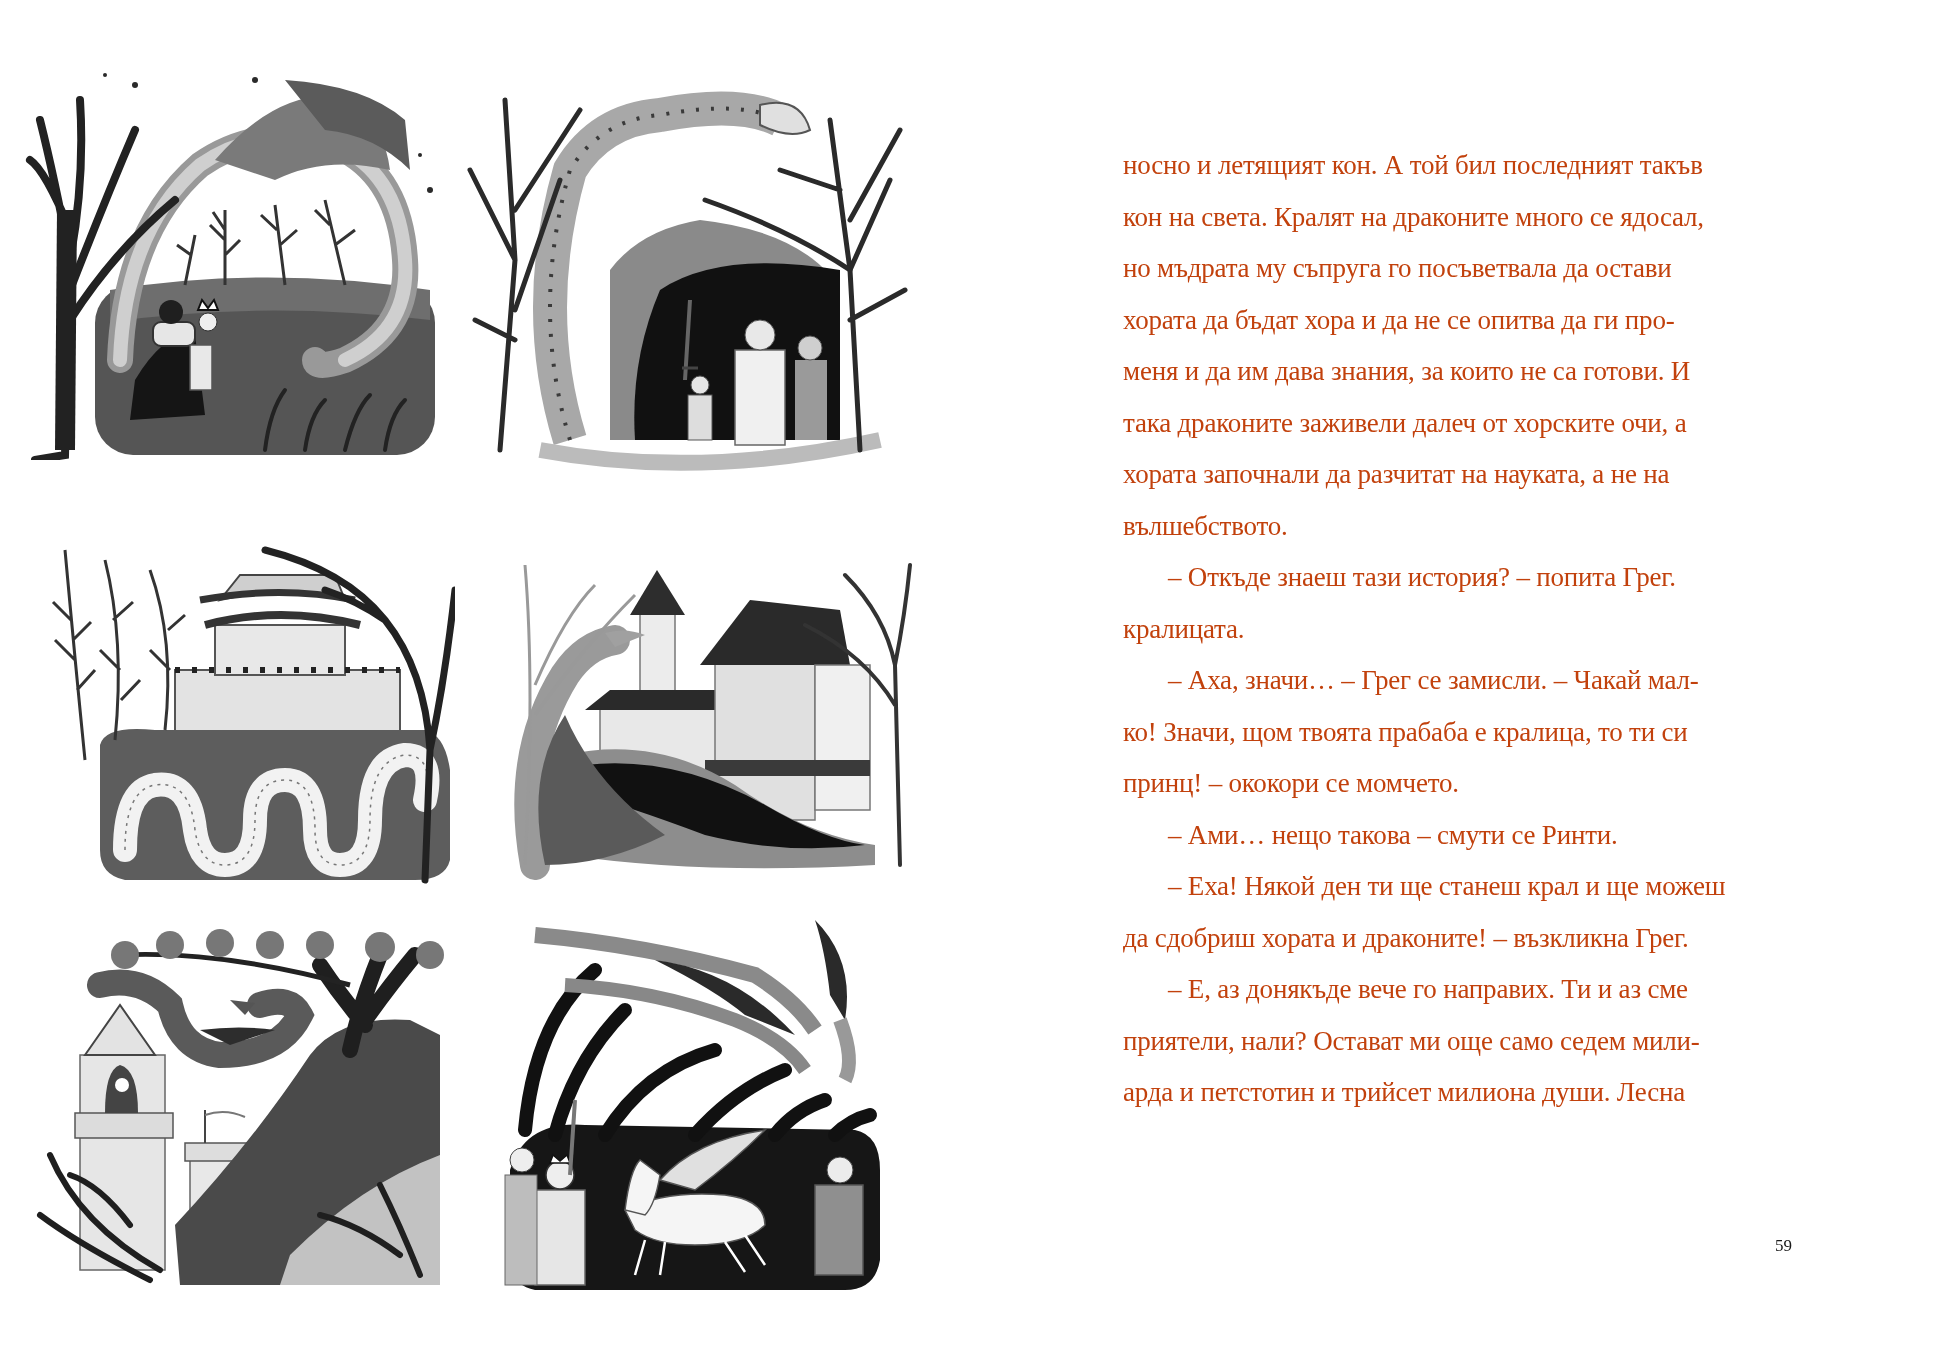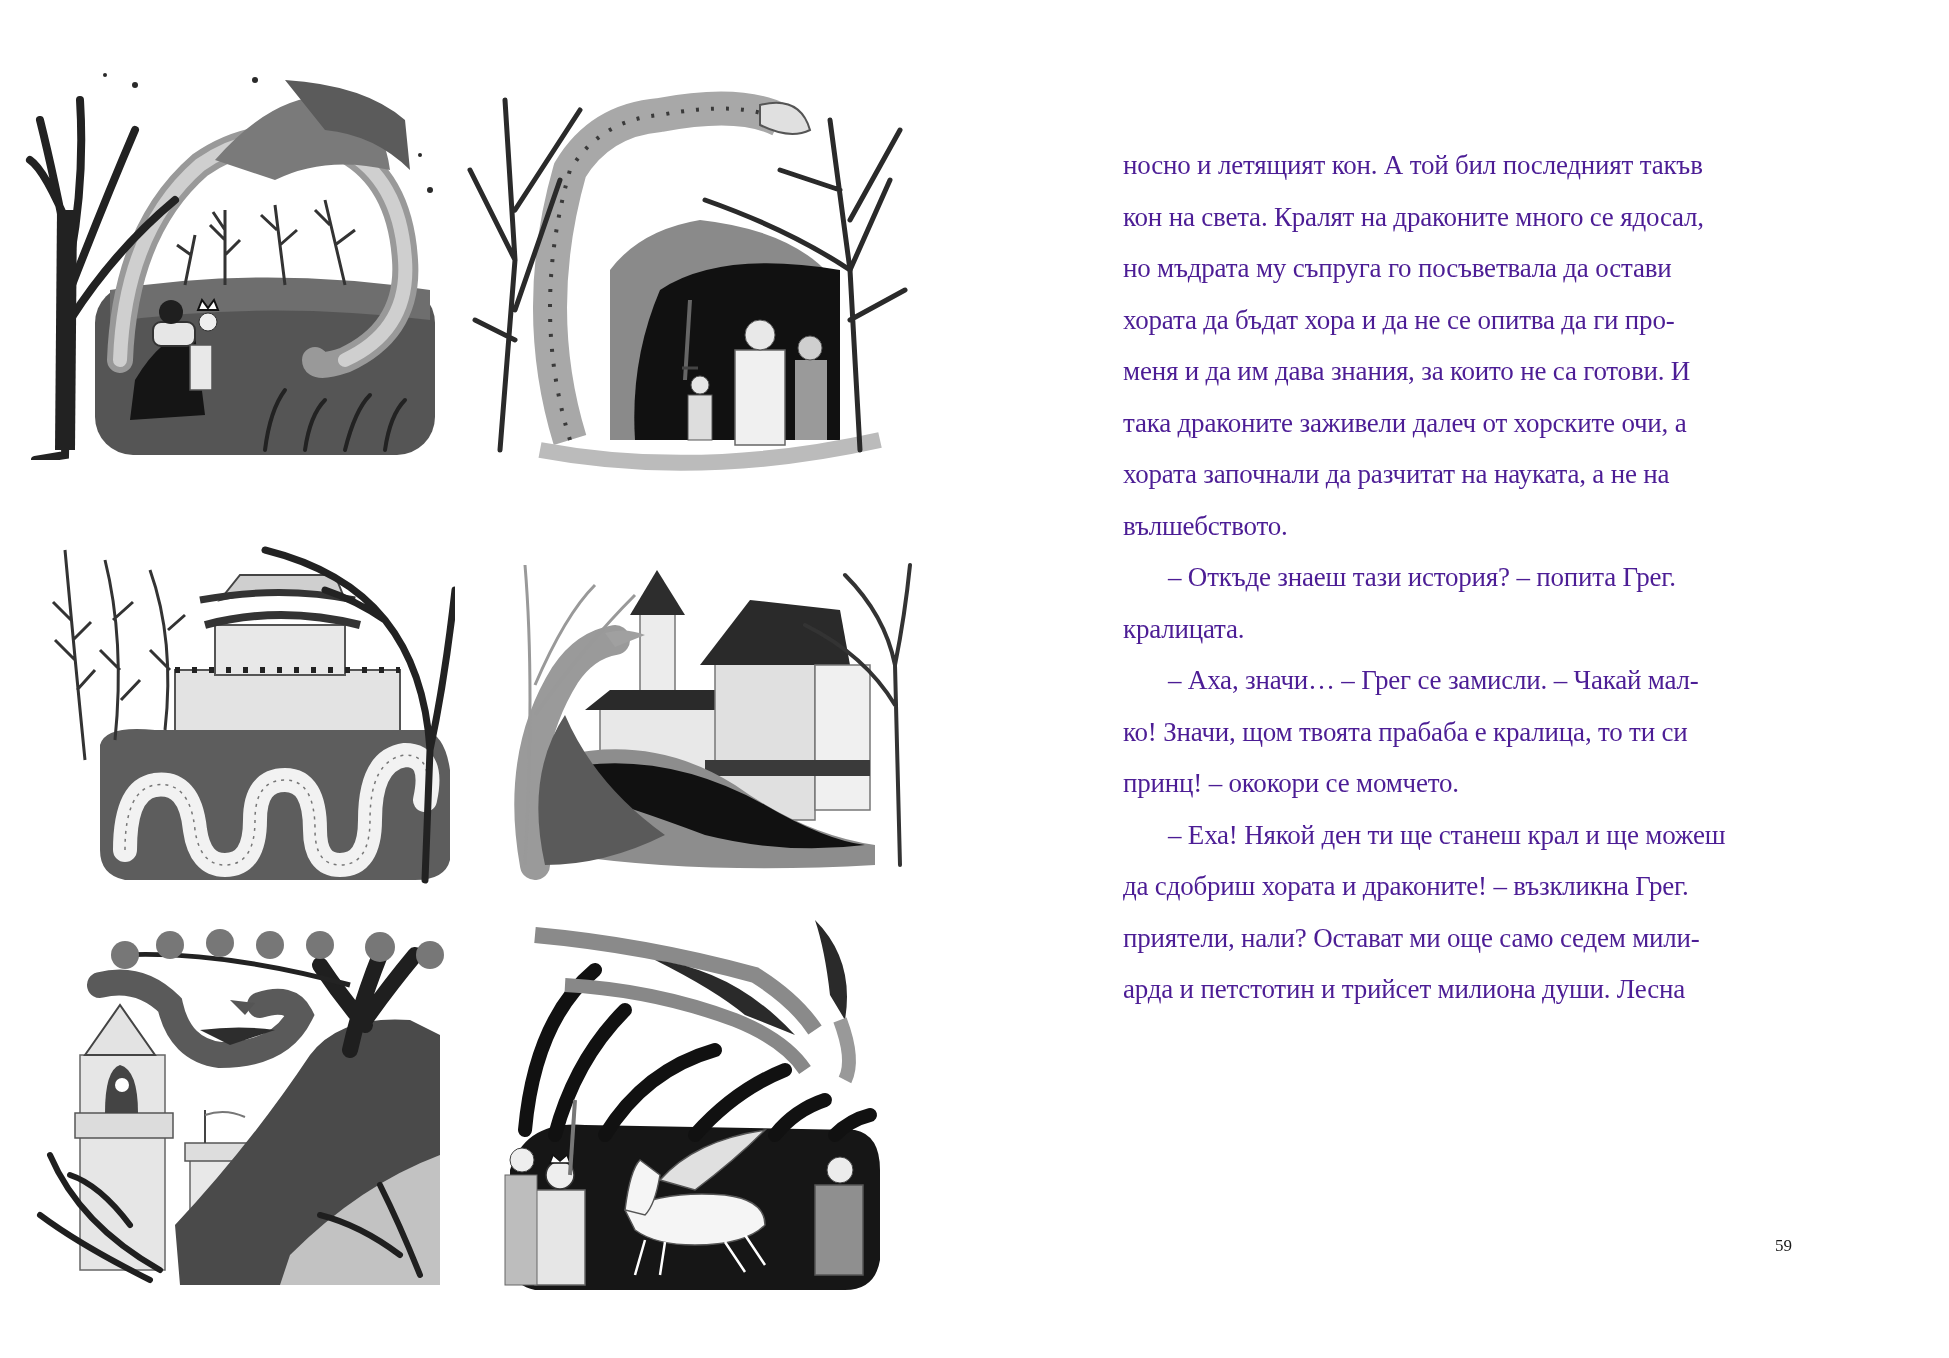--- a/index.html
+++ b/index.html
@@ -10,21 +10,21 @@
     color: #1d1d1b;
   }
   .spread { position: absolute; inset: 0; }
   .illus-grid { position: absolute; left: 0; top: 0; width: 960px; height: 1358px; }
   .panel { position: absolute; }
   .panel svg { width: 100%; height: 100%; display: block; }
   .text-column {
     position: absolute; left: 1123px; top: 140px; width: 680px;
     font-family: "Liberation Serif", "DejaVu Serif", serif;
     font-size: 27px; line-height: 51.5px; letter-spacing: -0.2px;
-    color: #4c1d95;
+    color: #c2410c;
   }
   .text-column .line { white-space: nowrap; display: block; height: 51.5px; }
   .text-column .indent { padding-left: 45px; }
   .page-number {
     position: absolute; left: 1775px; top: 1236px;
     font-family: "Liberation Serif", "DejaVu Serif", serif;
     font-size: 17px; color: #1b1b1b;
   }
 </style>
 </head>
@@ -213,21 +213,23 @@
     <span class="line">хората да бъдат хора и да не се опитва да ги про-</span>
     <span class="line">меня и да им дава знания, за които не са готови. И</span>
     <span class="line">така драконите заживели далеч от хорските очи, а</span>
     <span class="line">хората започнали да разчитат на науката, а не на</span>
     <span class="line">вълшебството.</span>
     <span class="line indent">– Откъде знаеш тази история? – попита Грег.</span>
     <span class="line">кралицата.</span>
     <span class="line indent">– Аха, значи… – Грег се замисли. – Чакай мал-</span>
     <span class="line">ко! Значи, щом твоята прабаба е кралица, то ти си</span>
     <span class="line">принц! – ококори се момчето.</span>
+    <span class="line indent">– Ами… нещо такова – смути се Ринти.</span>
     <span class="line indent">– Еха! Някой ден ти ще станеш крал и ще можеш</span>
     <span class="line">да сдобриш хората и драконите! – възкликна Грег.</span>
+    <span class="line indent">– Е, аз донякъде вече го направих. Ти и аз сме</span>
     <span class="line">приятели, нали? Остават ми още само седем мили-</span>
     <span class="line">арда и петстотин и трийсет милиона души. Лесна</span>
   </div>
 
   <div class="page-number">59</div>
 
 </div>
 
 </body></html>

